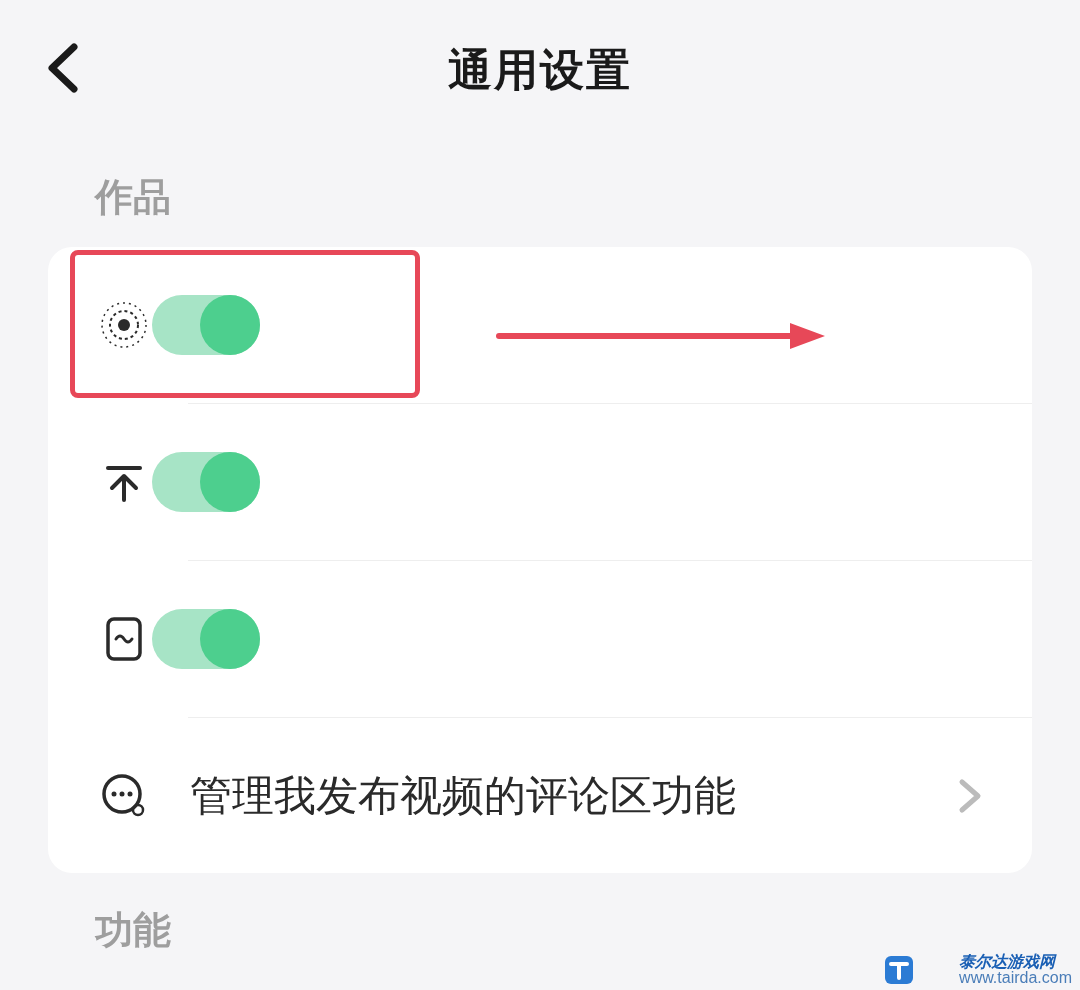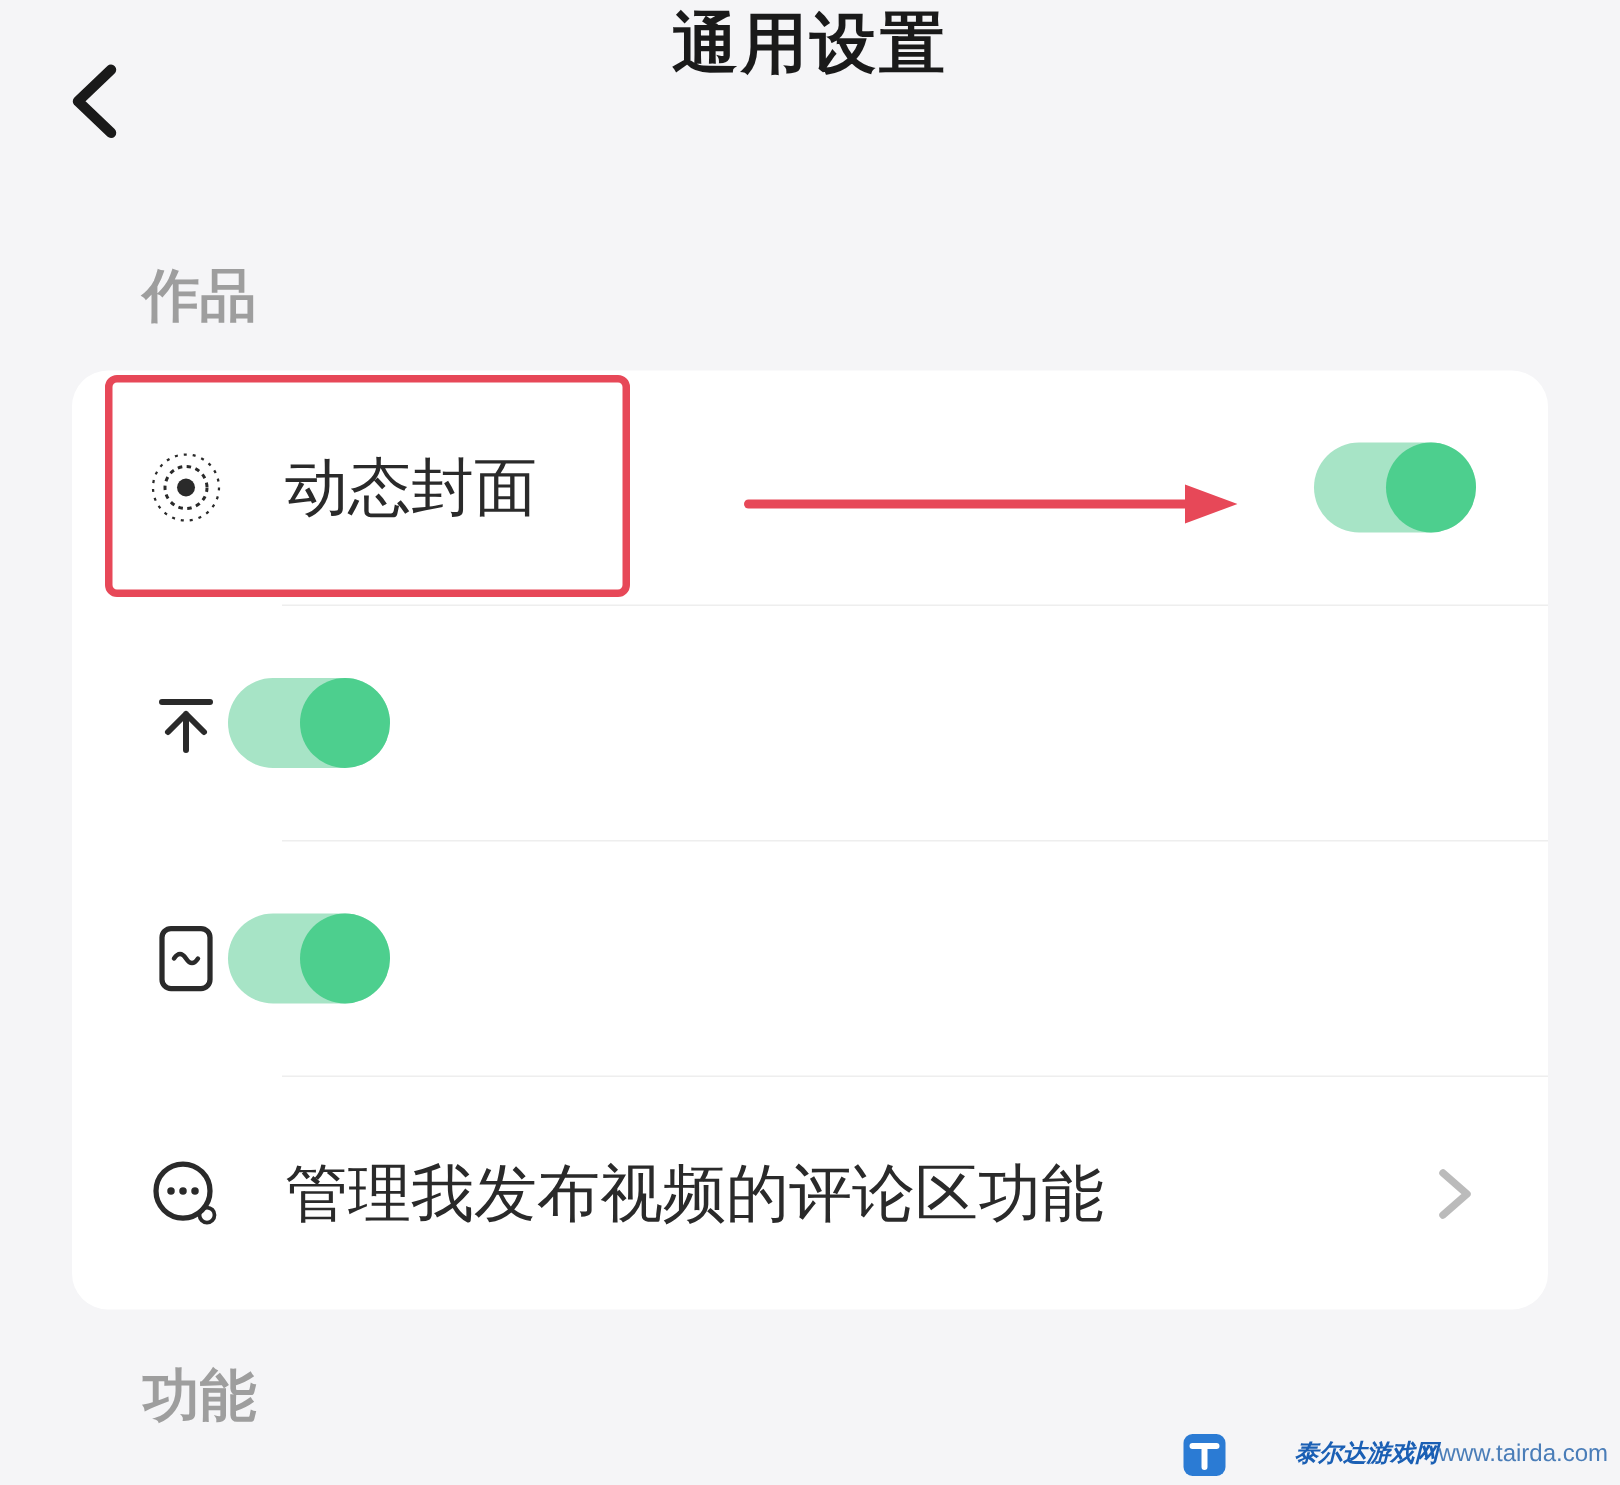--- a/index.html
+++ b/index.html
@@ -13,21 +13,21 @@
       background: #f5f5f7;
       width: 1080px;
       height: 990px;
       overflow: hidden;
       position: relative;
     }
     
     .header {
       height: 140px;
       display: flex;
-      align-items: flex-start;
+      align-items: center;
       position: relative;
       background: #f5f5f7;
     }
     
     .back-button {
       position: absolute;
       left: 42px;
       top: 50%;
       transform: translateY(-50%);
       cursor: pointer;
@@ -141,21 +141,21 @@
       padding: 4px 8px;
     }
     
     .watermark-logo {
       width: 32px;
       height: 32px;
     }
     
     .watermark-text {
       display: flex;
-      flex-direction: row;
+      flex-direction: column;
       line-height: 1;
       margin-left: 36px;
     }
     
     .watermark-title {
       font-size: 16px;
       font-weight: bold;
       color: #1a5fb4;
       font-style: italic;
     }
@@ -182,21 +182,20 @@
 <div class="settings-card">
 
   <div class="settings-row">
     <div class="row-icon">
       <svg width="56" height="56" viewBox="0 0 56 56">
         <circle cx="28" cy="28" r="6" fill="#2a2a2a"></circle>
         <circle cx="28" cy="28" r="14" fill="none" stroke="#2a2a2a" stroke-width="2" stroke-dasharray="3 3"></circle>
         <circle cx="28" cy="28" r="22" fill="none" stroke="#2a2a2a" stroke-width="1.5" stroke-dasharray="2 4"></circle>
       </svg>
     </div>
-    <div class="row-label">动态封面</div>
     <div class="toggle">
       <div class="toggle-knob"></div>
     </div>
   </div>
 
   <div class="divider"></div>
 
   <div class="settings-row">
     <div class="row-icon">
       <svg width="56" height="56" viewBox="0 0 56 56">

